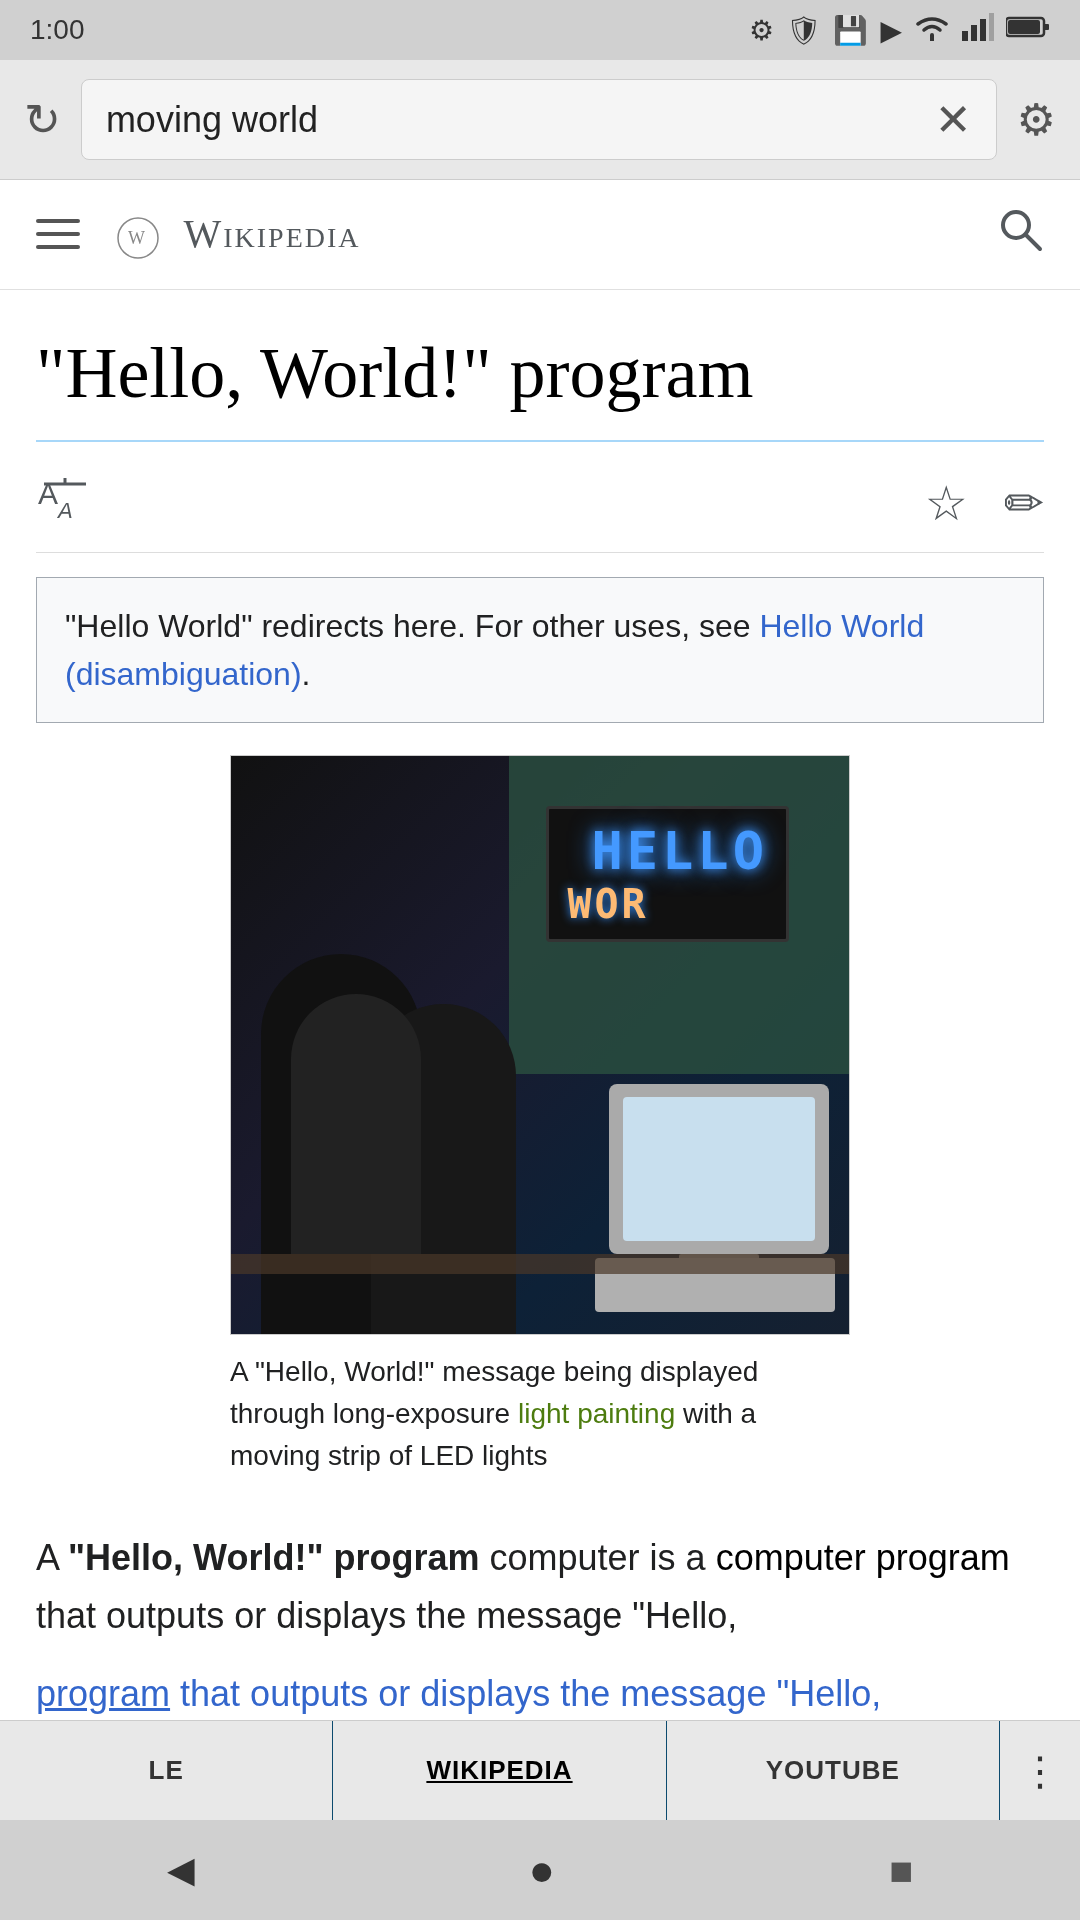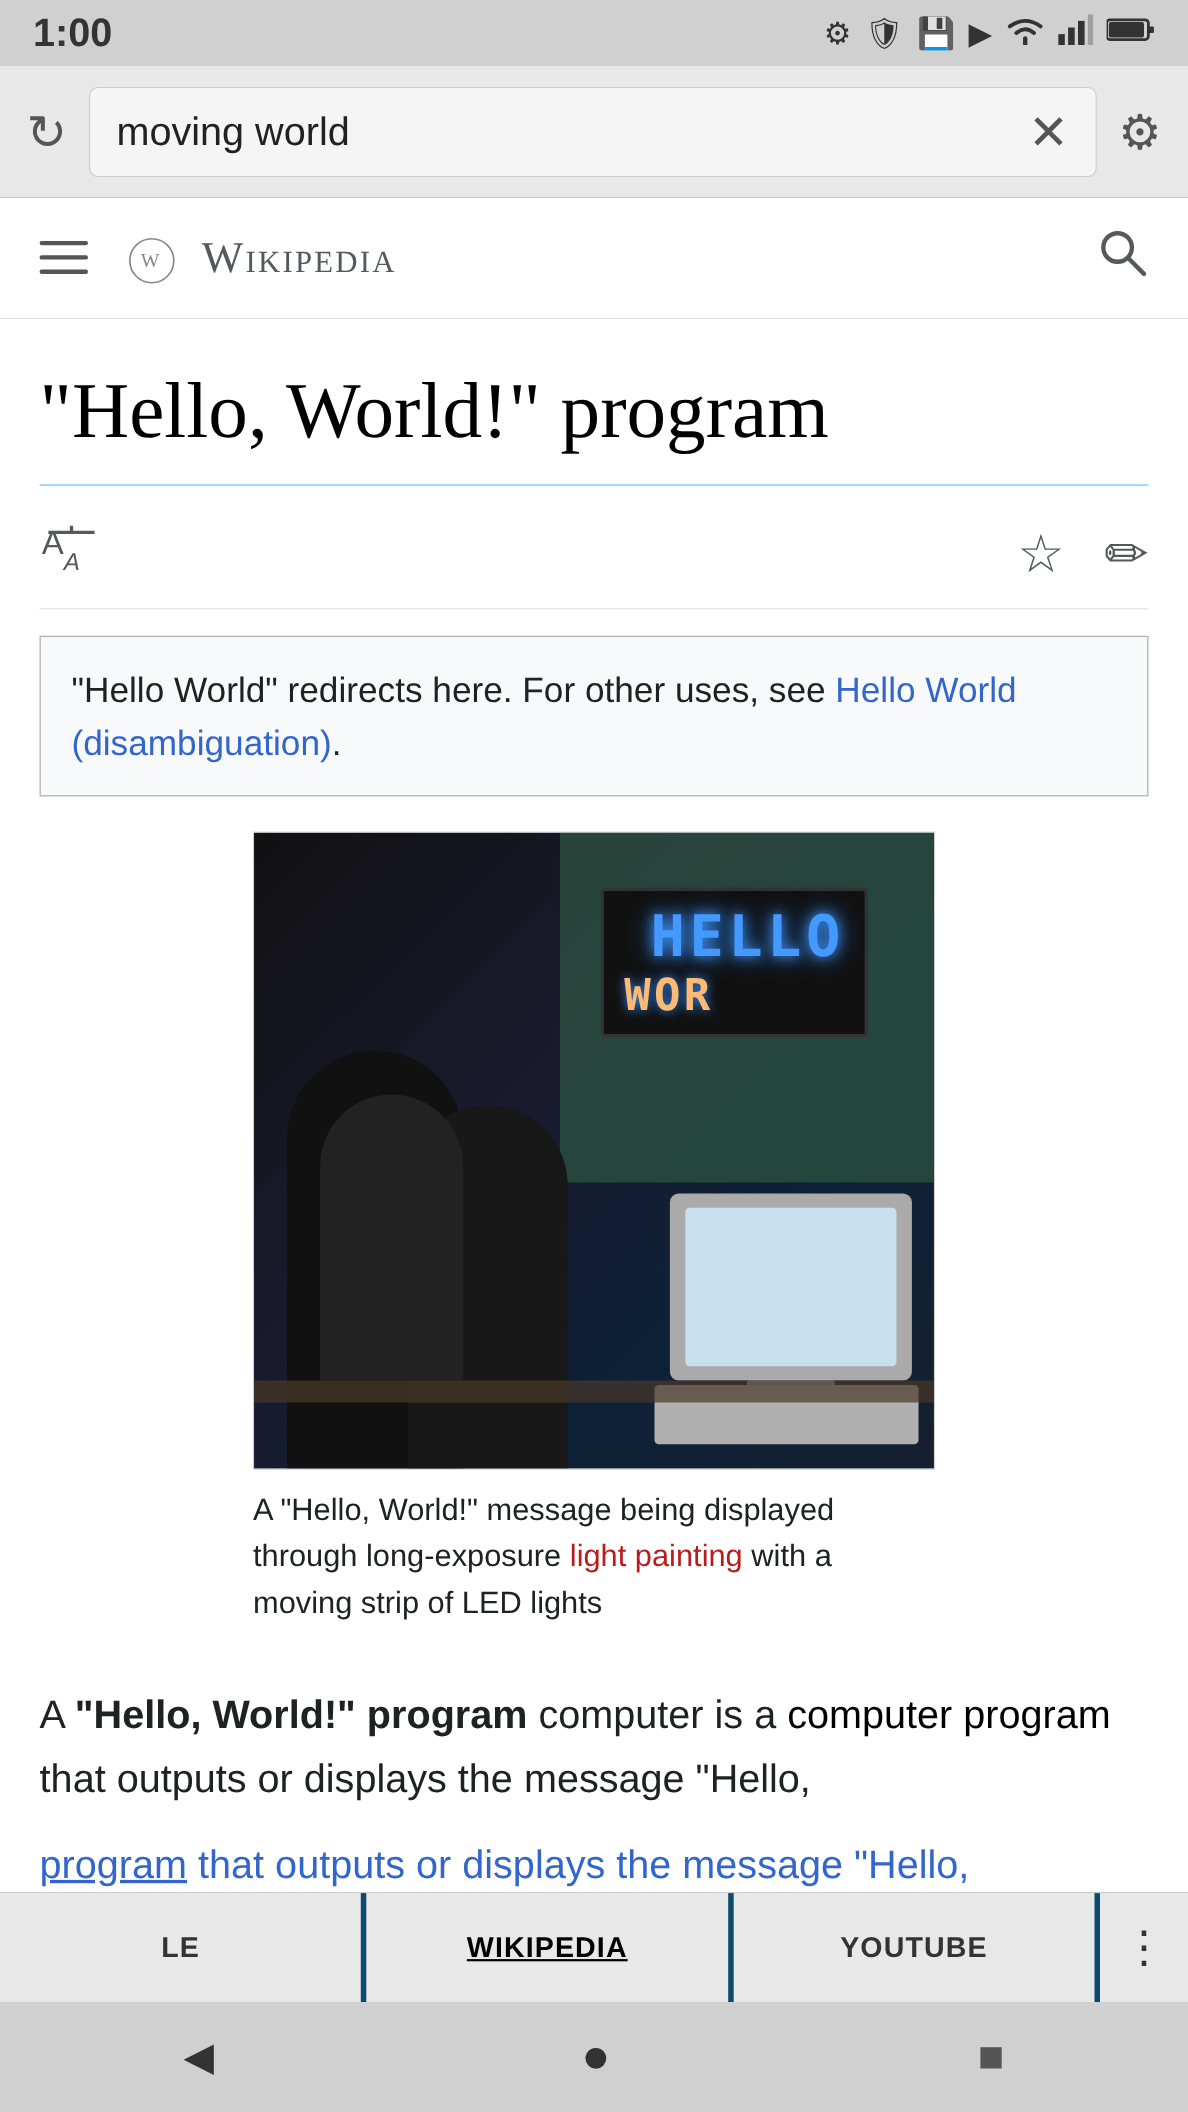--- a/index.html
+++ b/index.html
@@ -16,22 +16,22 @@
     
     .status-bar {
       background: #d0d0d0;
       height: 60px;
       display: flex;
       align-items: center;
       justify-content: space-between;
       padding: 0 30px;
     }
     .status-bar-left {
-      font-size: 36px;
-      font-weight: bold;
+      font-size: 28px;
+      font-weight: normal;
       color: #333;
     }
     .status-bar-icons {
       display: flex;
       align-items: center;
       gap: 12px;
     }
     .status-icon {
       font-size: 28px;
       color: #333;
@@ -225,21 +225,21 @@
     
     .image-caption {
       font-size: 28px;
       color: #202122;
       line-height: 1.5;
       text-align: left;
       padding: 16px 0;
       max-width: 620px;
     }
     .image-caption a {
-      color: #b91c1c;
+      color: #4d7c0f;
       text-decoration: none;
     }
 
     
     .article-body {
       font-size: 36px;
       color: #202122;
       line-height: 1.6;
       margin-bottom: 20px;
     }
@@ -271,21 +271,21 @@
     .bottom-nav-tab {
       flex: 1;
       display: flex;
       align-items: center;
       justify-content: center;
       font-size: 26px;
       font-weight: bold;
       color: #333;
       cursor: pointer;
       letter-spacing: 1px;
-      border-right: 5px solid #0c4a6e;
+      border-right: 1px solid #0c4a6e;
     }
     .bottom-nav-tab.active {
       color: #000;
       text-decoration: underline;
     }
     .bottom-nav-more {
       width: 80px;
       display: flex;
       align-items: center;
       justify-content: center;

